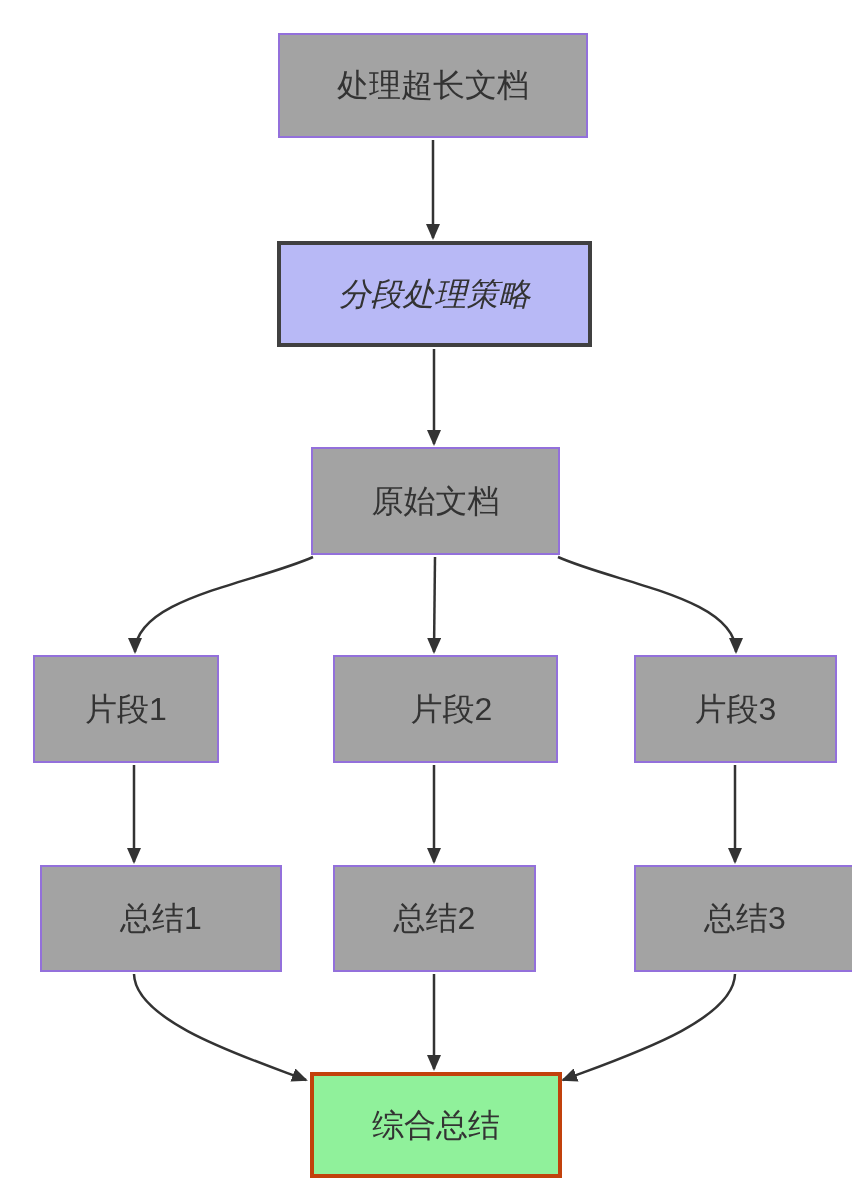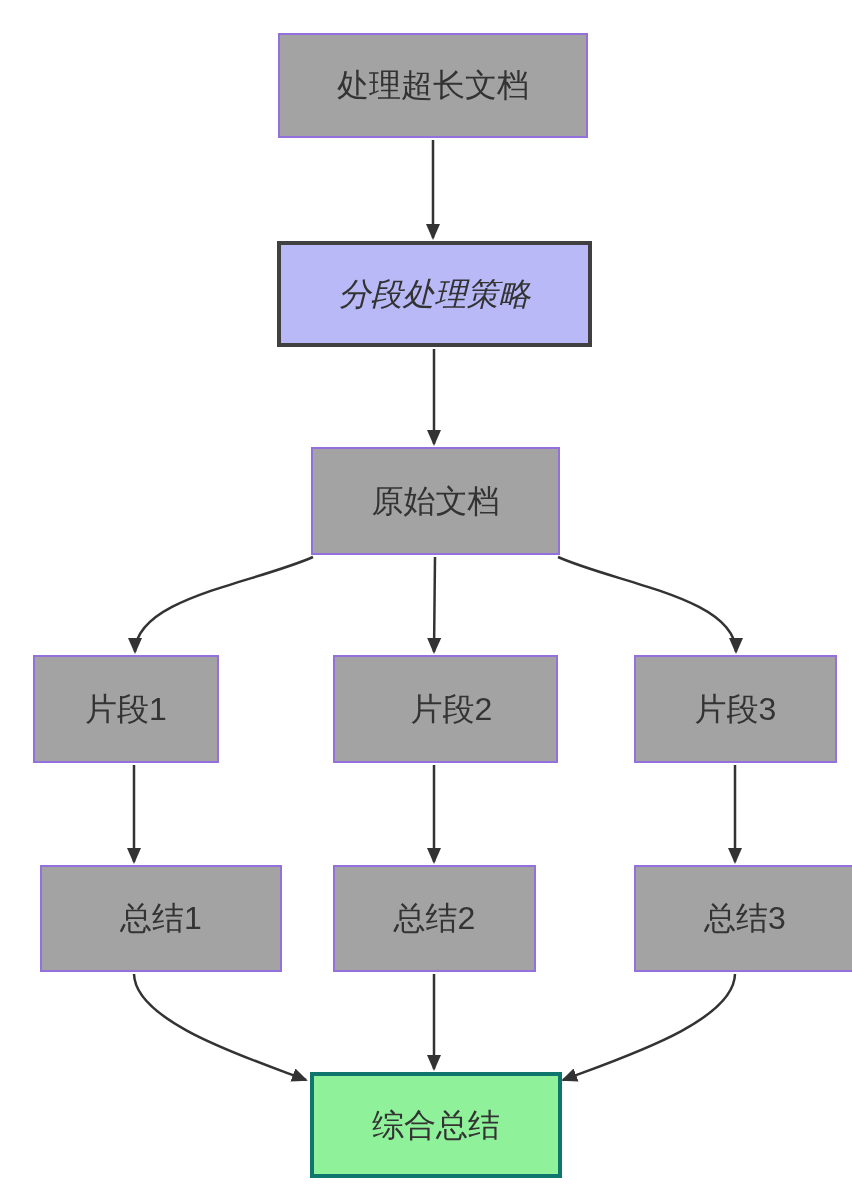--- a/index.html
+++ b/index.html
@@ -36,21 +36,21 @@
     border: 2px solid #9370db;
     white-space: nowrap;
   }
   .node.emphasis {
     background: #b8b9f6;
     border: 4px solid #404040;
     font-style: italic;
   }
   .node.success {
     background: #90f19b;
-    border: 4px solid #0f766e;
+    border: 4px solid #c2410c;
   }
   
   .n-a { left: 278px; top:  33px; width: 310px; height: 105px; }
   .n-b { left: 277px; top: 241px; width: 315px; height: 106px; }
   .n-c { left: 311px; top: 447px; width: 249px; height: 108px; }
   .n-d { left:  33px; top: 655px; width: 186px; height: 108px; }
   .n-e { left: 333px; top: 655px; width: 225px; height: 108px; padding-left: 12px; }
   .n-f { left: 634px; top: 655px; width: 203px; height: 108px; align-items: center; }
   .n-g { left:  40px; top: 865px; width: 242px; height: 107px; }
   .n-h { left: 333px; top: 865px; width: 203px; height: 107px; text-align: right; }

